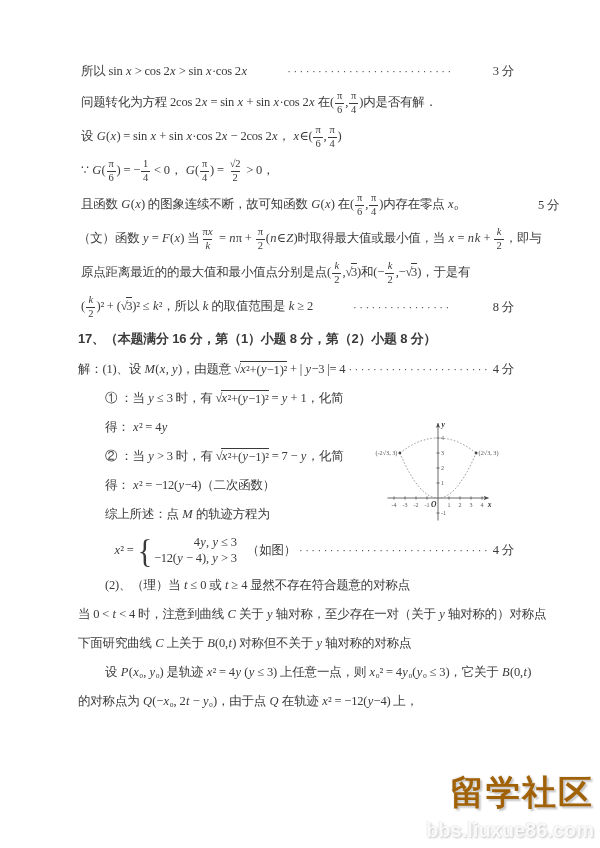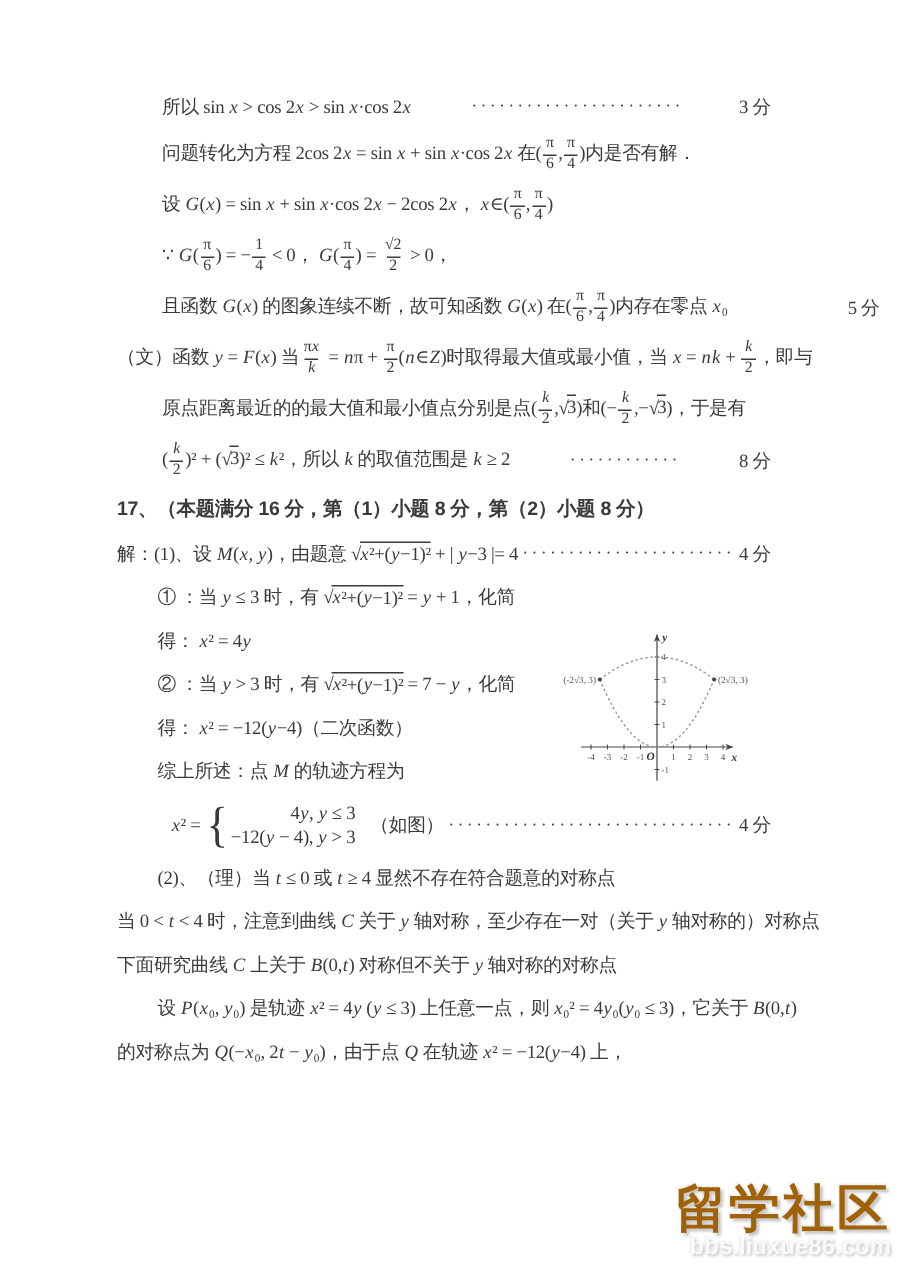--- a/index.html
+++ b/index.html
@@ -4,21 +4,21 @@
 <style>
   html,body{margin:0;padding:0;}
   body{
     width:600px;height:848px;background:#ffffff;position:relative;overflow:hidden;
     font-family:"Liberation Serif","DejaVu Serif",serif;color:#3a3a3a;
   }
   .doc{position:absolute;left:78px;top:62px;width:436px;font-size:12.5px;line-height:19px;}
   .line{display:flex;align-items:center;margin-bottom:10px;white-space:nowrap;letter-spacing:-0.2px;}
   .line .t{white-space:nowrap;}
   .ind-0{margin-left:0;}
-  .ind-1{margin-left:30px;gap:37px;}
+  .ind-1{margin-left:3px;gap:37px;}
   .ind-2{margin-left:27px;}
   .ind-3{margin-left:36px;}
   .heading{font-weight:bold;margin-bottom:12px;font-family:"Liberation Sans","DejaVu Sans",sans-serif;font-size:13px;}
   .leader{flex:1;overflow:hidden;margin:0 3px;letter-spacing:2.5px;font-size:11px;white-space:nowrap;}
   .score{white-space:nowrap;}
   i{font-style:italic;padding:0 .5px;}
   .frac{display:inline-flex;flex-direction:column;align-items:center;vertical-align:middle;font-size:10.5px;line-height:10.5px;margin:0 1px;}
   .fn{display:block;padding:0 2px 1px;}
   .fd{display:block;border-top:1px solid #3a3a3a;padding:1px 2px 0;}
   .sqrt{white-space:nowrap;}
@@ -28,21 +28,21 @@
   .brace{font-size:30px;font-weight:400;margin:0 2px 0 4px;transform:scaleY(1.1);}
   .crows{display:inline-flex;flex-direction:column;font-size:12.5px;align-items:flex-end;}
   .crow{line-height:16px;}
   .crow:first-child{padding-left:16px;}
   .cpost{margin-left:10px;}
   .graph{position:absolute;left:366px;top:398px;width:175px;height:138px;}
   .graph svg{overflow:visible;}
   .wm{position:absolute;right:6px;bottom:8px;text-align:right;font-family:"Liberation Sans","DejaVu Sans",sans-serif;line-height:1;}
   .wm-brand{font-size:34px;font-weight:bold;color:#a16207;letter-spacing:2px;
     text-shadow:2px 2px 2px #c6c6c6,-1px -1px 1px #f0f0f0;font-family:Liberation Serif, serif;}
-  .wm-site{font-size:16px;font-weight:bold;color:#fafafa;margin-top:0;
+  .wm-site{font-size:20px;font-weight:bold;color:#fafafa;margin-top:10px;
     text-shadow:1px 1px 2px #c6c6c6,-1px -1px 1px #f0f0f0;}
 </style>
 </head>
 <body>
 
 <div class="doc" id="doc">
     <div class="line ind-1">
       <span class="t">所以 sin <i>x</i> &gt; cos 2<i>x</i> &gt; sin <i>x</i>·cos 2<i>x</i></span>
       <span class="leader">····························································</span>
       <span class="score">3 分</span>

